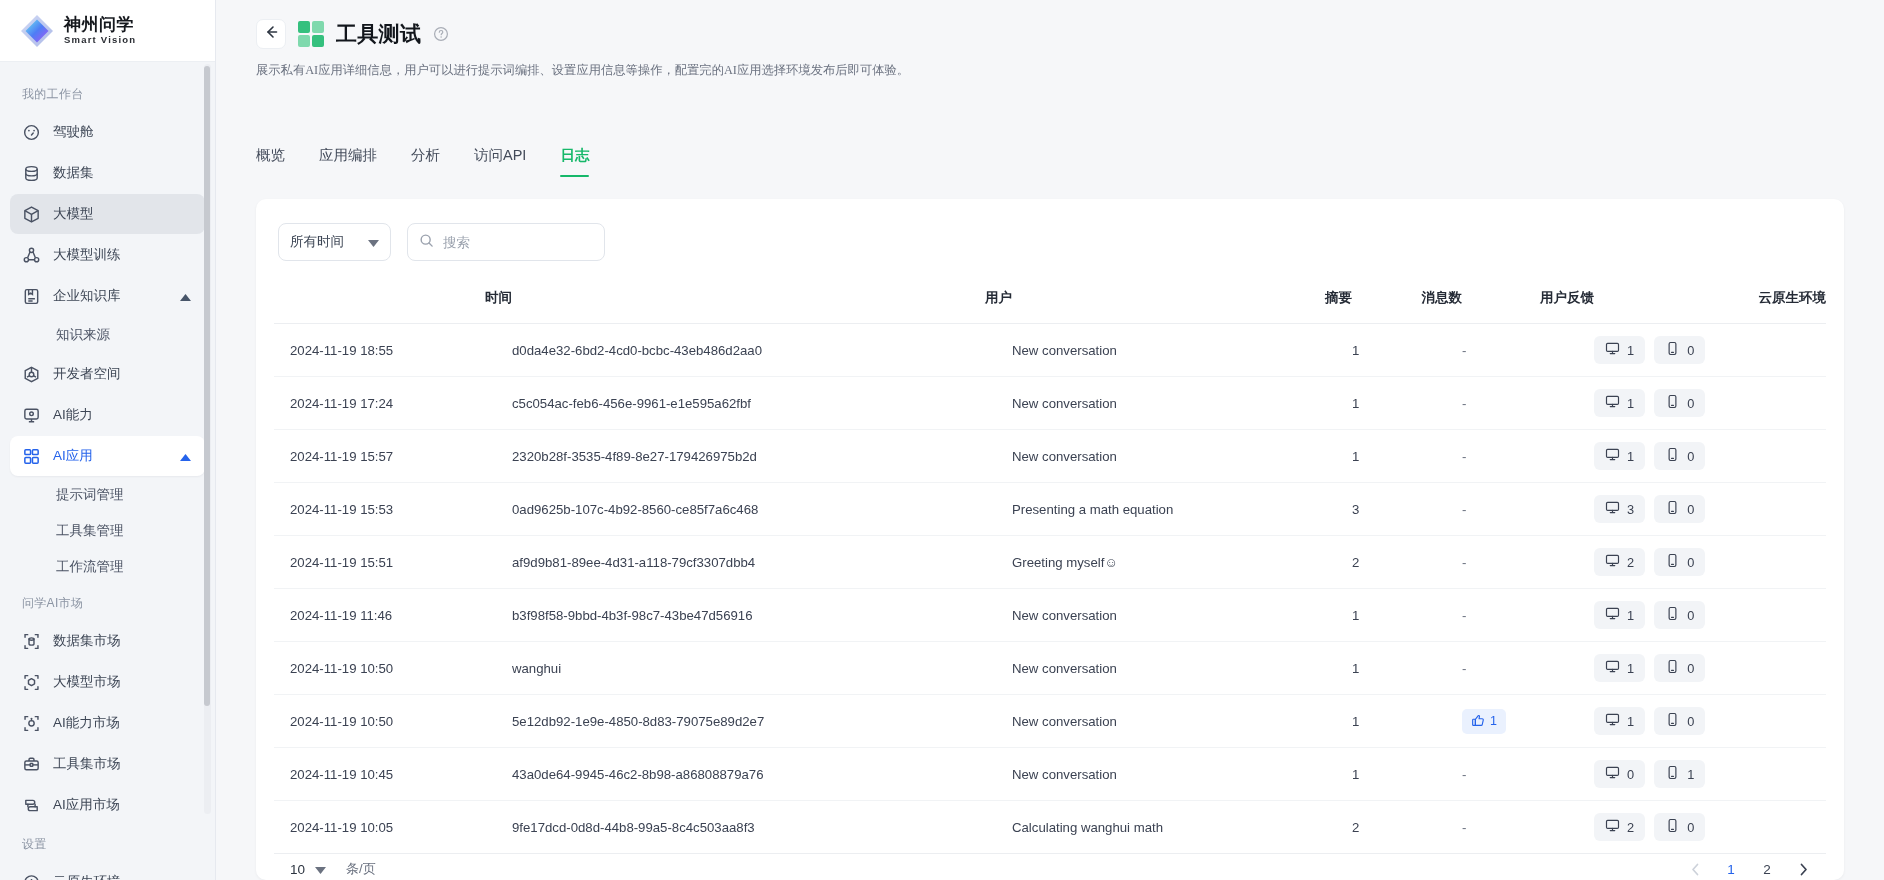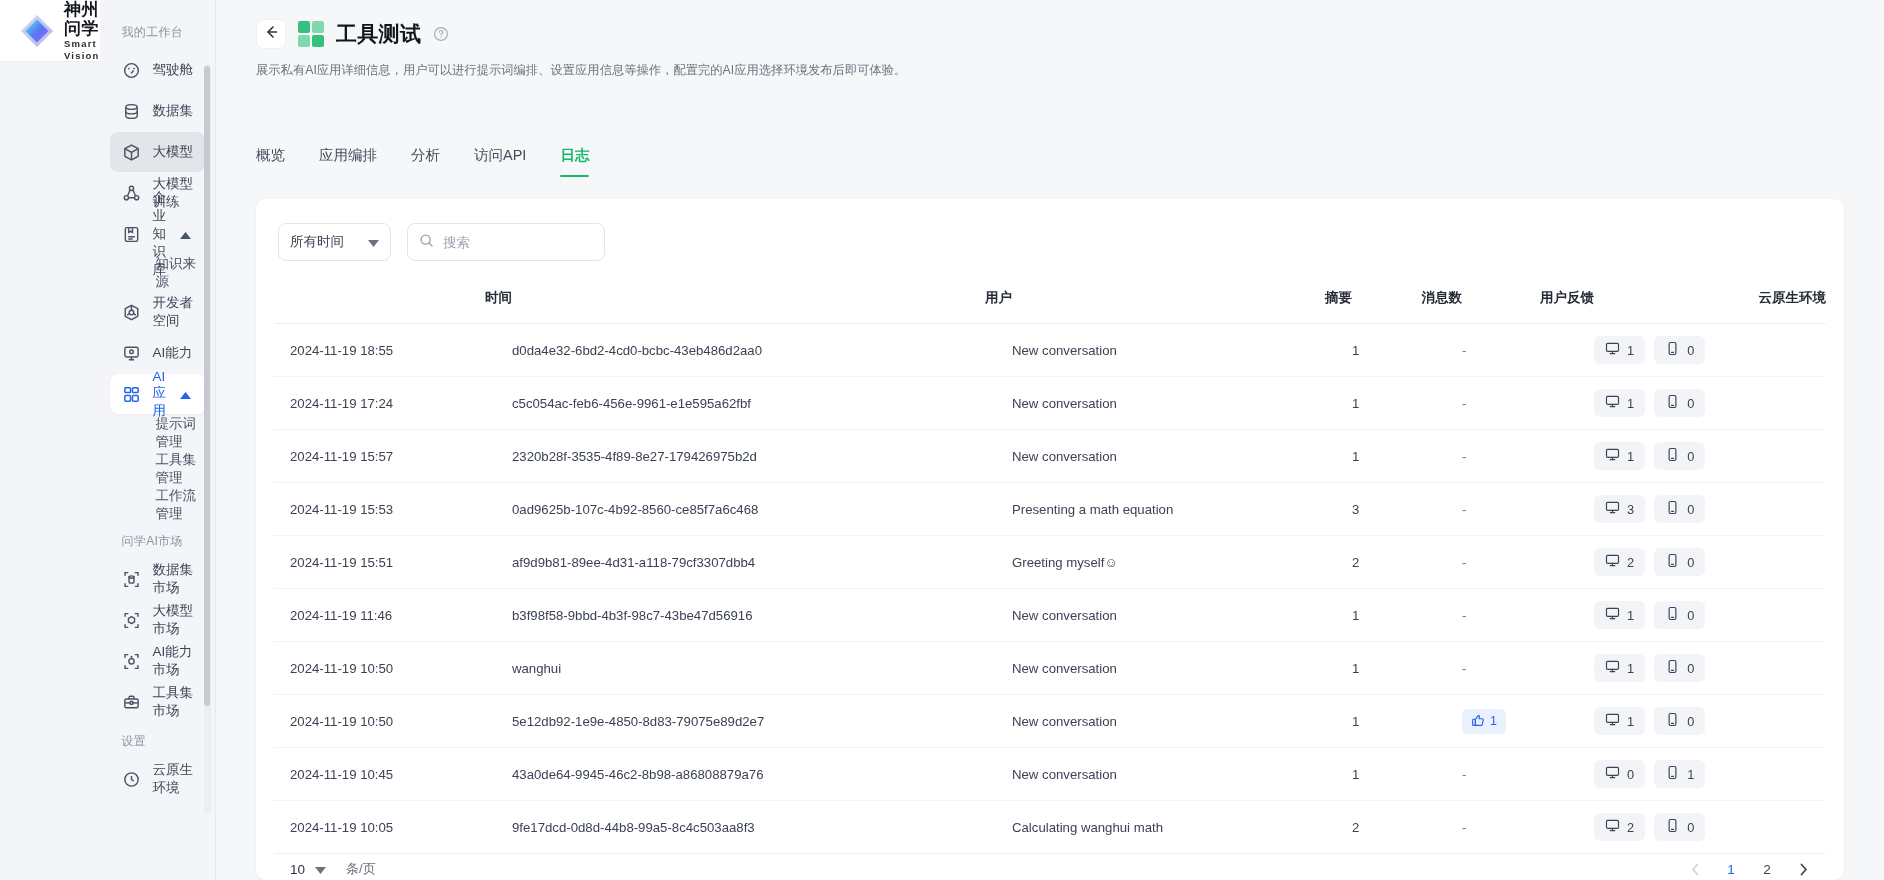--- a/index.html
+++ b/index.html
@@ -10,21 +10,21 @@
     overflow: hidden;
     color: #2c3e50;
   }
   .app { display: flex; width: 1884px; height: 880px; }
 
   
   .sidebar {
     width: 216px; height: 880px;
     background: #f3f5f8;
     border-right: 1px solid #e6e9ef;
-    display: flex; 
+    display: flex; flex-direction: column;
     position: relative; flex: 0 0 216px;
   }
   .brand {
     height: 62px; background: #fff;
     display: flex; align-items: center; gap: 10px;
     padding-left: 20px;
     border-bottom: 1px solid #eceff3;
     flex: 0 0 62px;
   }
   .brand-logo { width: 34px; height: 34px; position: relative; }
@@ -82,21 +82,21 @@
   }
   .app-icon {
     width: 26px; height: 26px; border-radius: 5px;
     display: grid; grid-template-columns: 1fr 1fr; grid-template-rows: 1fr 1fr; gap: 2px;
   }
   .app-icon i { display: block; border-radius: 2px; background: #35c07e; }
   .app-icon i:nth-child(2) { background: #7fd9ad; }
   .app-icon i:nth-child(3) { background: #7fd9ad; }
   .page-title { font-size: 21px; font-weight: 700; color: #12161c; letter-spacing: .3px; }
   .help-icon { width: 16px; height: 16px; opacity: .55; }
-  .page-sub { font-size: 12.3px; color: #6b7280; margin-top: 7px; line-height: 18px; }
+  .page-sub { font-size: 12.3px; color: #6b7280; margin-top: 7px; line-height: 18px; font-family: Liberation Serif, serif; }
 
   .tabs { display: flex; gap: 34px; margin-top: 22px; position: relative; padding-bottom: 0; }
   .tab { font-size: 14.5px; color: #434b5a; cursor: pointer; padding-bottom: 12px; position: relative; margin-top: 45px; }
   .tab.active { color: #16b86a; font-weight: 600; }
   .tab.active::after {
     content: ""; position: absolute; left: 0; right: 0; bottom: 0; height: 2.5px;
     background: #16b86a; border-radius: 2px;
   }
 
   .content-wrap { flex: 1; padding: 22px 40px 0 40px; overflow: hidden; }
@@ -350,20 +350,30 @@
             <svg width="19" height="19" viewBox="0 0 20 20" fill="none" stroke="#4a5263" stroke-width="1.5">
               <rect x="3" y="6.4" width="14" height="9.2" rx="1.6"></rect>
               <path d="M7.4 6.4 V4.8 c0-.7.6-1.3 1.3-1.3h2.6c.7 0 1.3.6 1.3 1.3 v1.6"></path>
               <path d="M3 10.4 H17"></path>
               <rect x="8.6" y="9" width="2.8" height="2.8" rx=".6" fill="#f3f5f8"></rect>
             </svg>
           </span>
         <span>工具集市场</span>
       </div>
 
+      <div class="nav-item">
+        <span class="ico">
+            <svg width="19" height="19" viewBox="0 0 20 20" fill="none" stroke="#4a5263" stroke-width="1.5" stroke-linecap="round" stroke-linejoin="round">
+              <path d="M4 4.6 h7.4 a2 2 0 0 1 0 4 H4 Z"></path>
+              <path d="M16 11.4 H8.6 a2 2 0 0 0 0 4 H16 Z"></path>
+              <path d="M6.2 8.6 v2.8 M13.8 8.6 v2.8"></path>
+            </svg>
+          </span>
+        <span>AI应用市场</span>
+      </div>
 
       <div class="nav-group-label">设置</div>
 
       <div class="nav-item">
         <span class="ico">
             <svg width="19" height="19" viewBox="0 0 20 20" fill="none" stroke="#4a5263" stroke-width="1.5">
               <circle cx="10" cy="10" r="7"></circle>
               <path d="M10 6.4 v3.6 l2.4 1.6"></path>
             </svg>
           </span>

